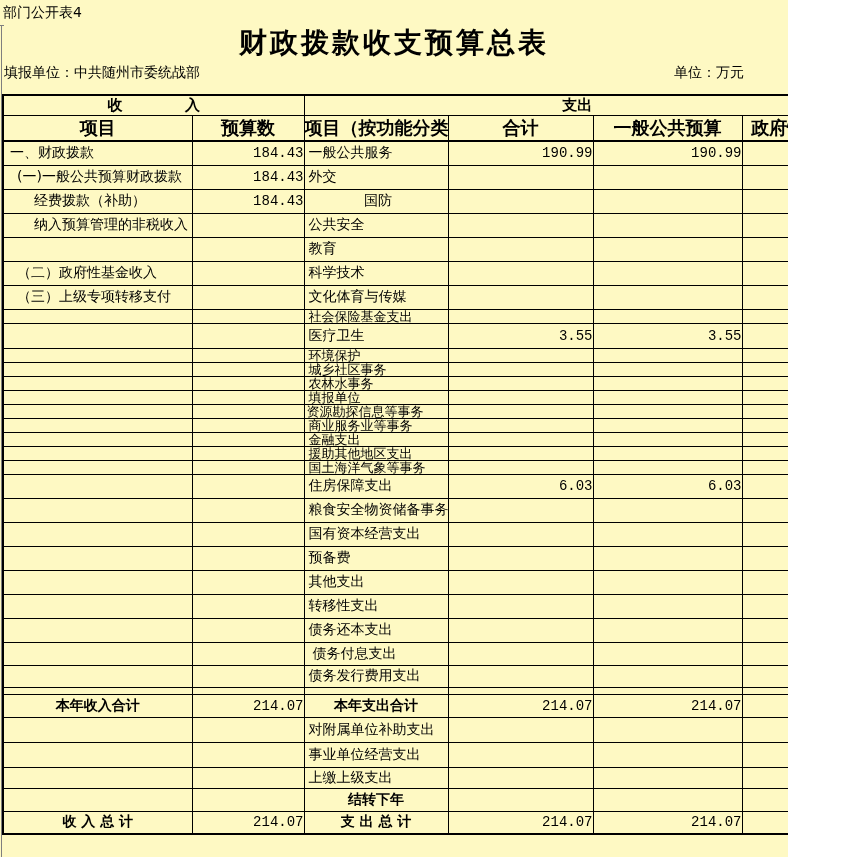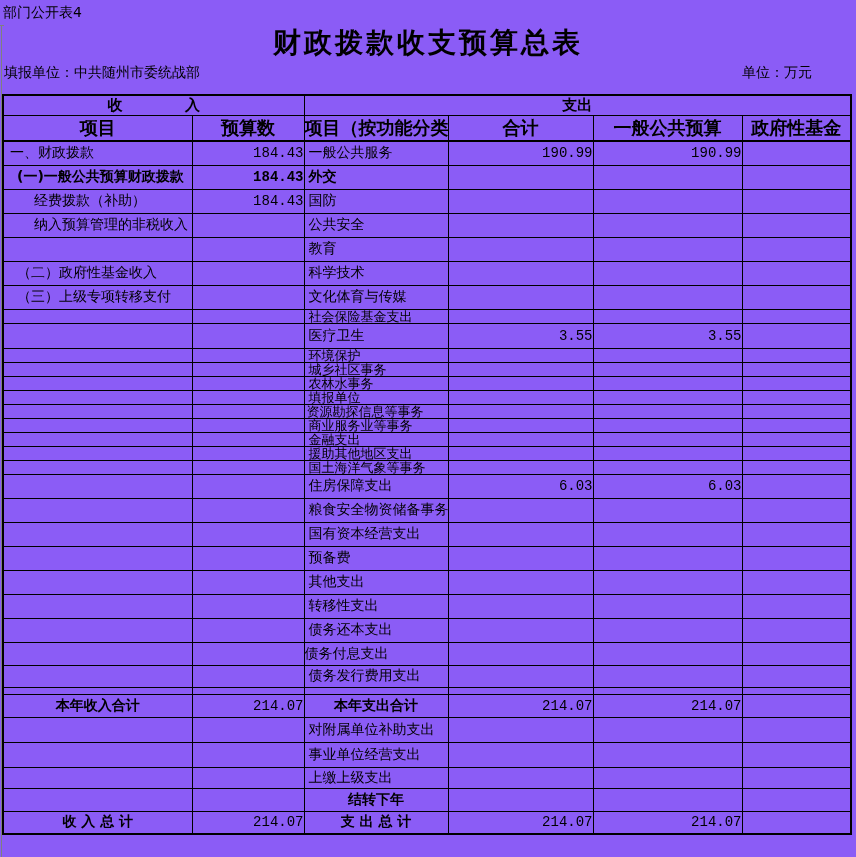--- a/index.html
+++ b/index.html
@@ -4,23 +4,23 @@
 <style>
   html, body {
     margin: 0;
     padding: 0;
     background: #ffffff;
     font-family: "DejaVu Sans", "Liberation Sans", sans-serif;
     color: #000;
   }
   .page {
     position: relative;
-    width: 856px;
+    width: 788px;
     height: 857px;
-    background: #8b5cf6;
+    background: #fef9c3;
     overflow: hidden;
   }
   .page-edge-v {
     position: absolute;
     left: 1px;
     top: 25px;
     width: 1px;
     height: 832px;
     background: #7f7f7f;
   }
@@ -148,32 +148,32 @@
     </thead>
     <tbody id="tbody">
         <tr style="height: 24px;">
           <td class="item" style="padding-left: 6px;">一、财政拨款</td>
           <td class="num">184.43</td>
           <td class="item" style="padding-left: 4px;">一般公共服务</td>
           <td class="num">190.99</td>
           <td class="num">190.99</td>
           <td class="num"></td>
         </tr>
-        <tr style="height: 24px; font-weight: bold;">
+        <tr style="height: 24px;">
           <td class="item" style="padding-left: 13px;">(一)一般公共预算财政拨款</td>
           <td class="num">184.43</td>
           <td class="item" style="padding-left: 4px;">外交</td>
           <td class="num"></td>
           <td class="num"></td>
           <td class="num"></td>
         </tr>
         <tr style="height: 24px;">
           <td class="item" style="padding-left: 30px;">经费拨款（补助）</td>
           <td class="num">184.43</td>
-          <td class="item" style="padding-left: 4px;">国防</td>
+          <td class="item" style="padding-left: 4px; text-align: center;">国防</td>
           <td class="num"></td>
           <td class="num"></td>
           <td class="num"></td>
         </tr>
         <tr style="height: 24px;">
           <td class="item" style="padding-left: 30px;">纳入预算管理的非税收入</td>
           <td class="num"></td>
           <td class="item" style="padding-left: 4px;">公共安全</td>
           <td class="num"></td>
           <td class="num"></td>
@@ -343,21 +343,21 @@
           <td class="item" style="padding-left: 6px;"></td>
           <td class="num"></td>
           <td class="item" style="padding-left: 4px;">债务还本支出</td>
           <td class="num"></td>
           <td class="num"></td>
           <td class="num"></td>
         </tr>
         <tr style="height: 23px;">
           <td class="item" style="padding-left: 6px;"></td>
           <td class="num"></td>
-          <td class="item" style="padding-left: 0;">债务付息支出</td>
+          <td class="item" style="padding-left: 8px;">债务付息支出</td>
           <td class="num"></td>
           <td class="num"></td>
           <td class="num"></td>
         </tr>
         <tr style="height: 22px;">
           <td class="item" style="padding-left: 6px;"></td>
           <td class="num"></td>
           <td class="item" style="padding-left: 4px;">债务发行费用支出</td>
           <td class="num"></td>
           <td class="num"></td>

